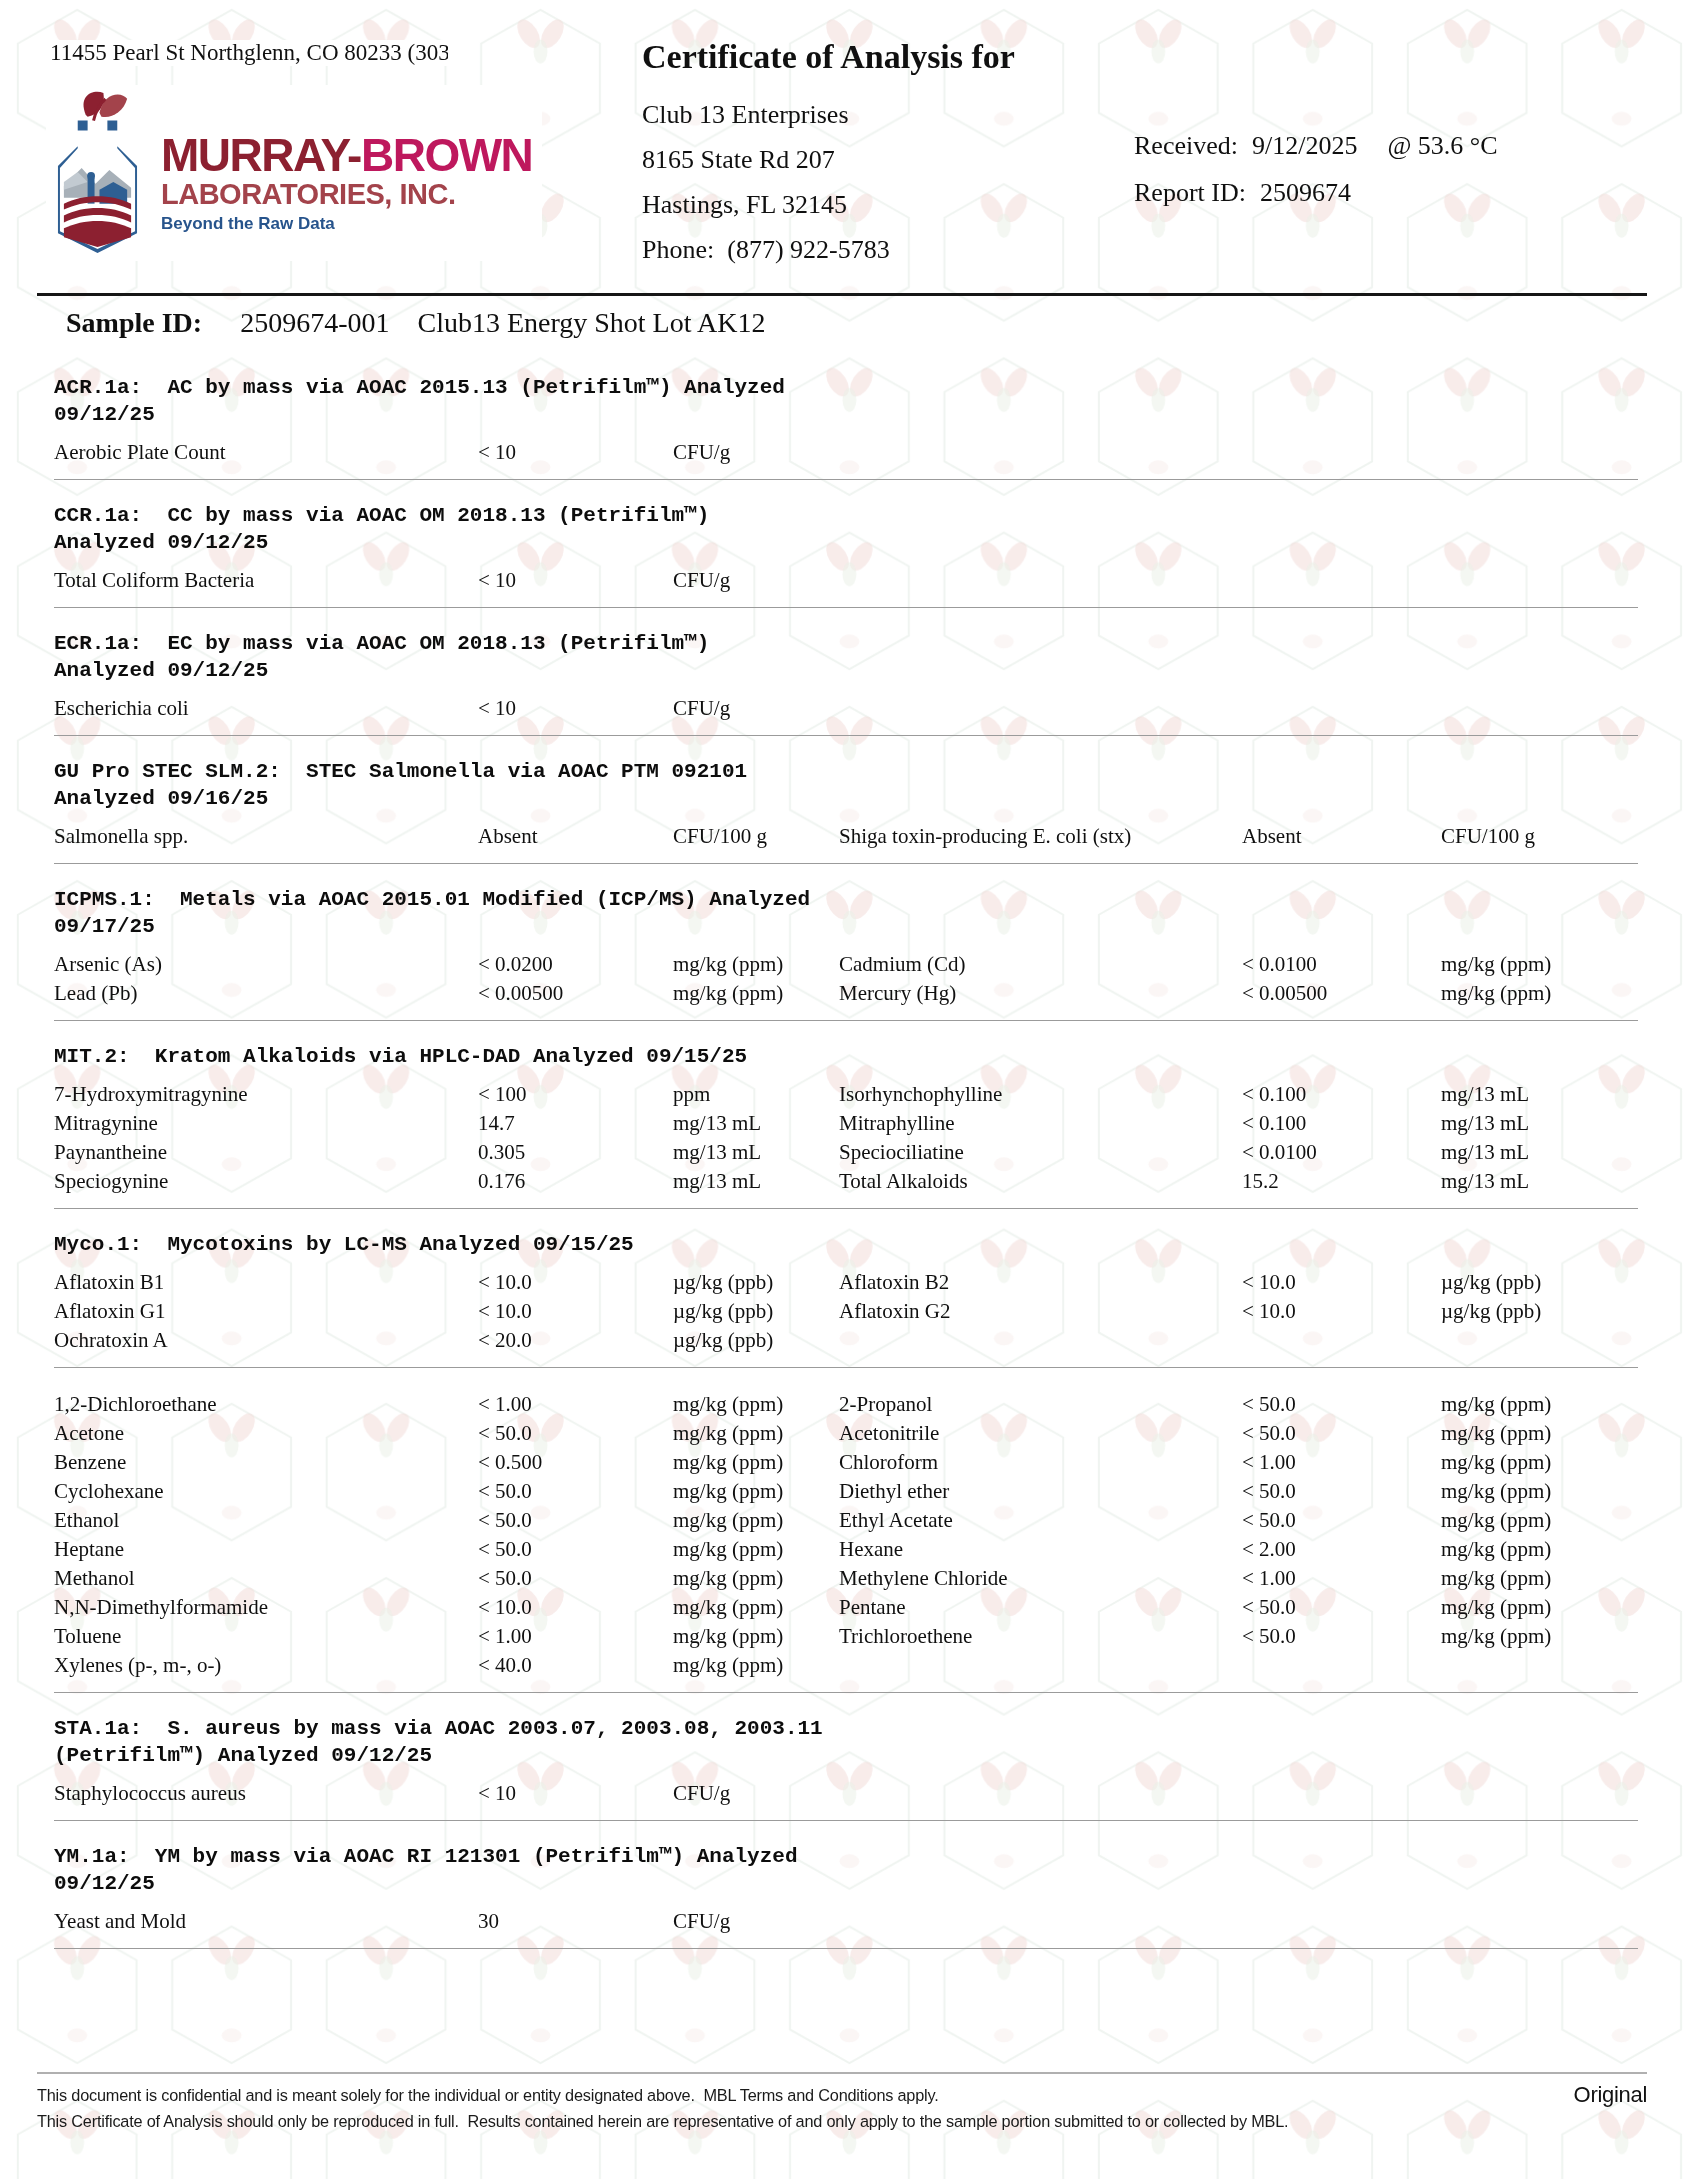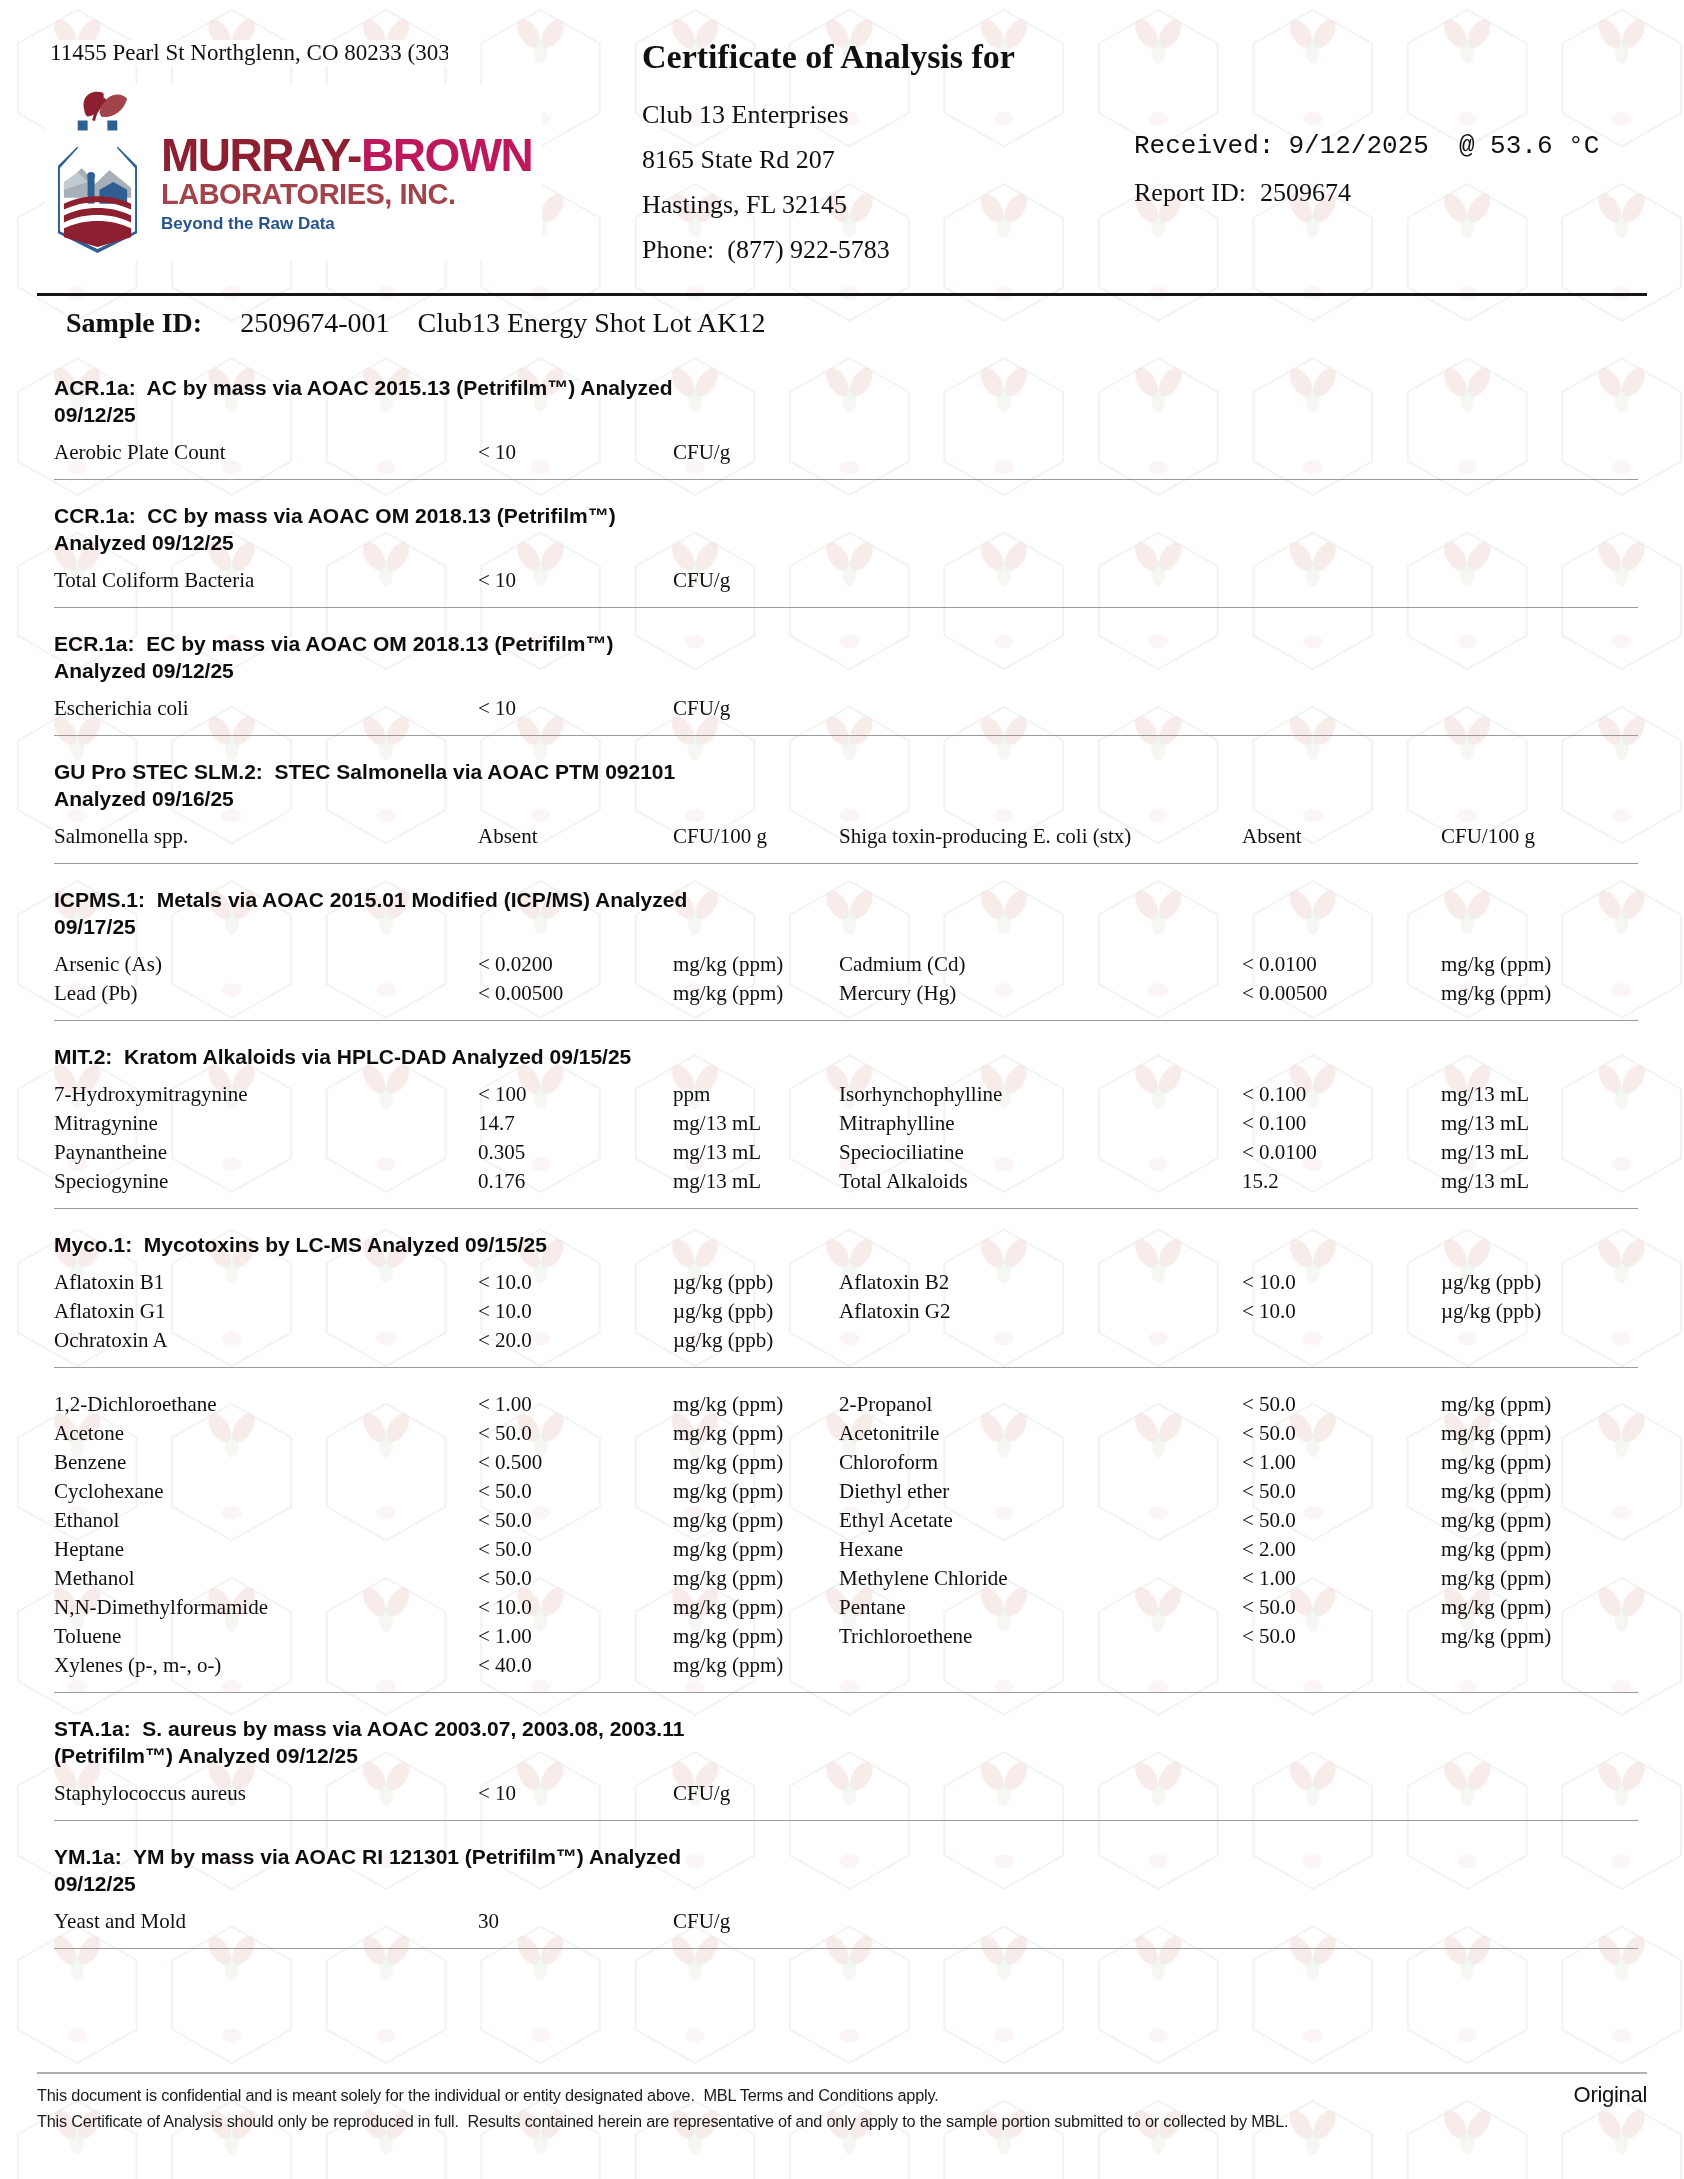--- a/index.html
+++ b/index.html
@@ -26,36 +26,36 @@
   .logo-name .red { color:#8c2030; }
   .logo-name .blue { color:#be185d; }
   .logo-sub { font-weight:bold; font-size:29px; line-height:31px; letter-spacing:-0.5px; color:#a3434b; white-space:pre; }
   .logo-tag { font-weight:bold; font-size:17px; margin-top:4px; color:#27548c; }
 
   .title-block { position:absolute; left:642px; top:38px; }
   .doc-title { font-size:34px; font-weight:bold; margin-bottom:16px; }
   .client-line { font-size:26px; line-height:45px; white-space:pre; }
 
   .received-block { position:absolute; left:1134px; top:131px; font-size:26px; }
-  .received-line { display:flex;font-family:Liberation Mono, monospace; }
+  .received-line { display:flex; }
   .received-line .lbl { margin-right:14px; }
   .received-line .temp { margin-left:30px; }
   .report-line { margin-top:17px; display:flex; }
   .report-line .lbl { margin-right:14px; }
 
   .sample-rule { position:absolute; left:37px; right:37px; top:293px; border-top:3px solid #161616; }
   .sample-line { position:absolute; left:66px; top:307px; font-size:28px; display:flex; align-items:baseline; }
   .sample-line .lbl { font-weight:bold; margin-right:30px; }
   .sample-line .sid { margin-right:28px;margin-left:8px; }
 
   
   .sections { position:absolute; left:54px; top:374px; width:1584px; }
   .section { border-bottom:1px solid #9b9b9b; padding-bottom:12px; margin-bottom:22px; }
   .sec-heading {
-    font-family:Liberation Sans, sans-serif;
+    font-family:Liberation Mono, monospace;
     font-weight:bold; font-size:21px; line-height:27px; color:#0d0d0d;
   }
   .sec-heading div { white-space:pre; }
   .row {
     display:grid;
     grid-template-columns:424px 195px 166px 403px 199px auto;
     line-height:29px; font-size:21px;
   }
   .row:first-of-type { margin-top:10px; }
 

